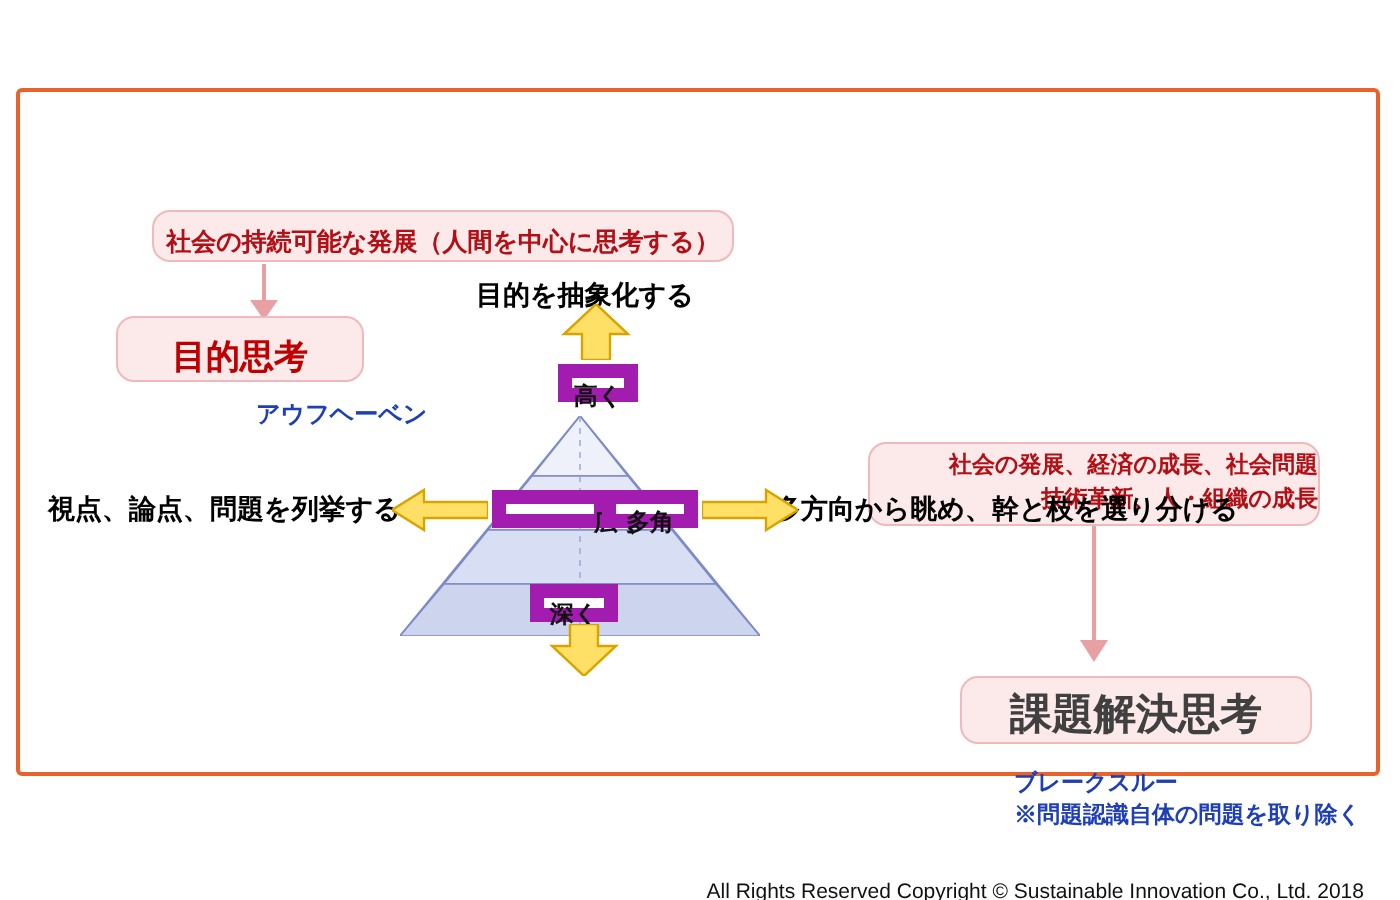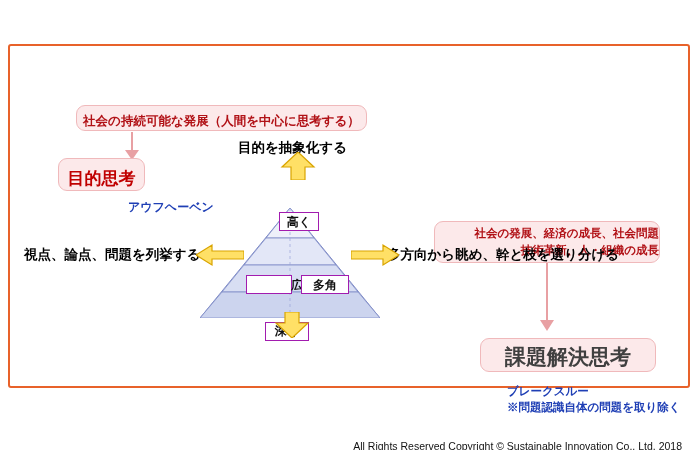--- a/index.html
+++ b/index.html
@@ -58,21 +58,21 @@
     left: 66px;
     top: 59px;
     width: 291px;
     height: 26px;
     font-size: 12.5px;
     font-weight: bold;
   }
   #box-purpose {
     left: 48px;
     top: 112px;
-    width: 87px;
+    width: 124px;
     height: 33px;
     font-size: 17px;
     font-weight: bold;
     color: #c00000;
   }
   #box-growth {
     left: 424px;
     top: 175px;
     width: 226px;
     height: 42px;
@@ -147,30 +147,29 @@
     height: 110px;
   }
   .pyr-outline {
     position: absolute;
     left: 0; top: 0;
     width: 180px; height: 110px;
   }
   .inner-label {
     position: absolute;
     background: #ffffff;
-    border: 1px solid #a21caf;
+    border: 7px solid #a21caf;
     font-size: 12px;
     font-weight: bold;
     color: #111111;
     text-align: center;
     line-height: 18px;
     height: 19px;
     box-sizing: border-box;
     white-space: nowrap;
-    margin-top: 30px;
   }
   #il-high {
     left: 269px; top: 136px; width: 40px;
   }
   #il-wide {
     left: 236px; top: 199px; width: 44px; padding-left: 44px;
   }
   #il-multi {
     left: 291px; top: 199px; width: 48px;
   }

